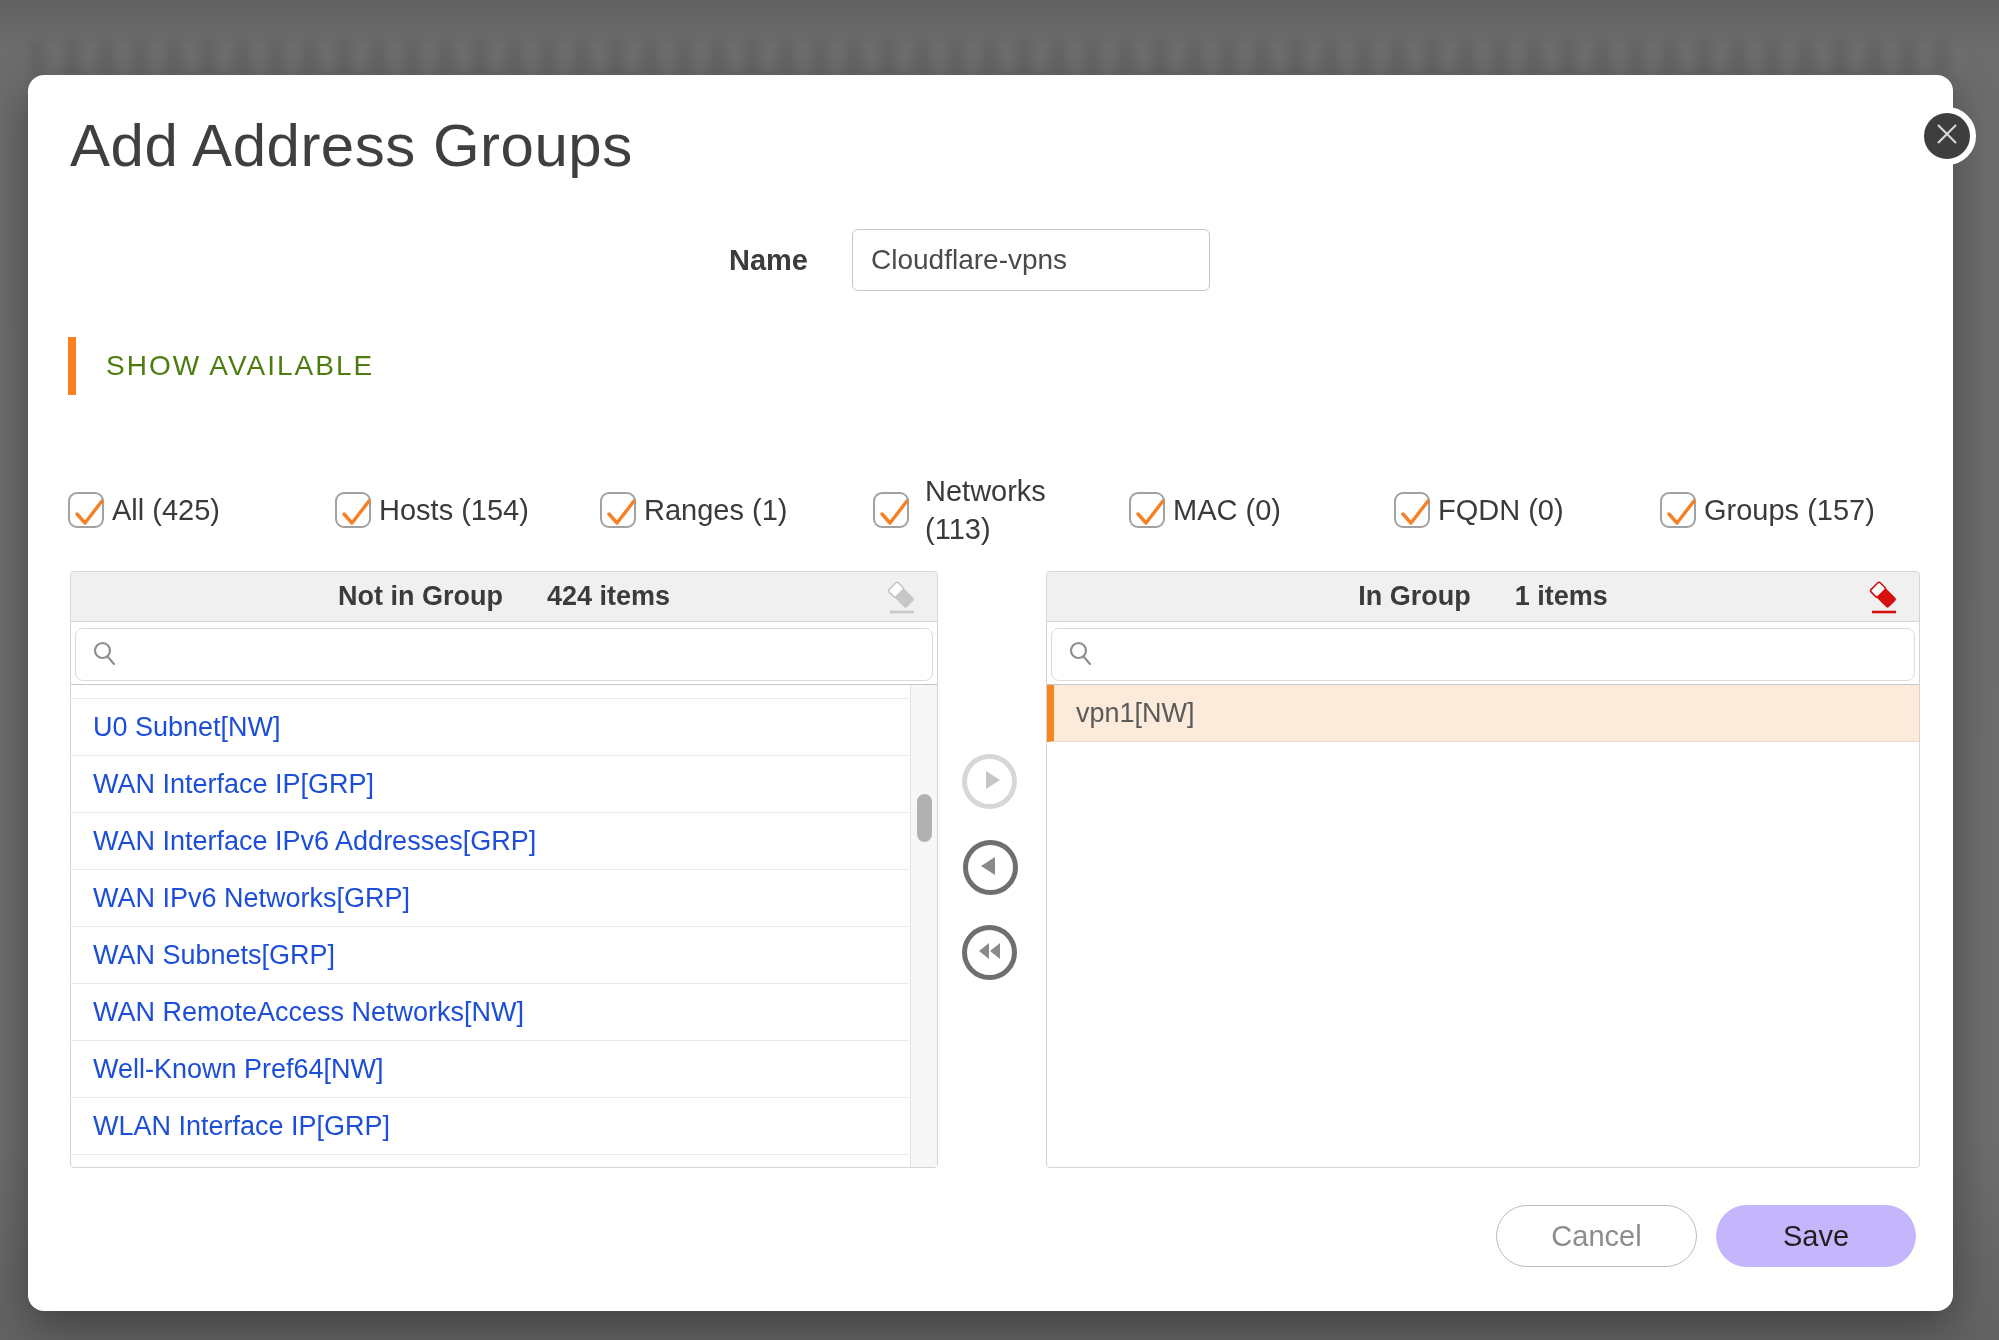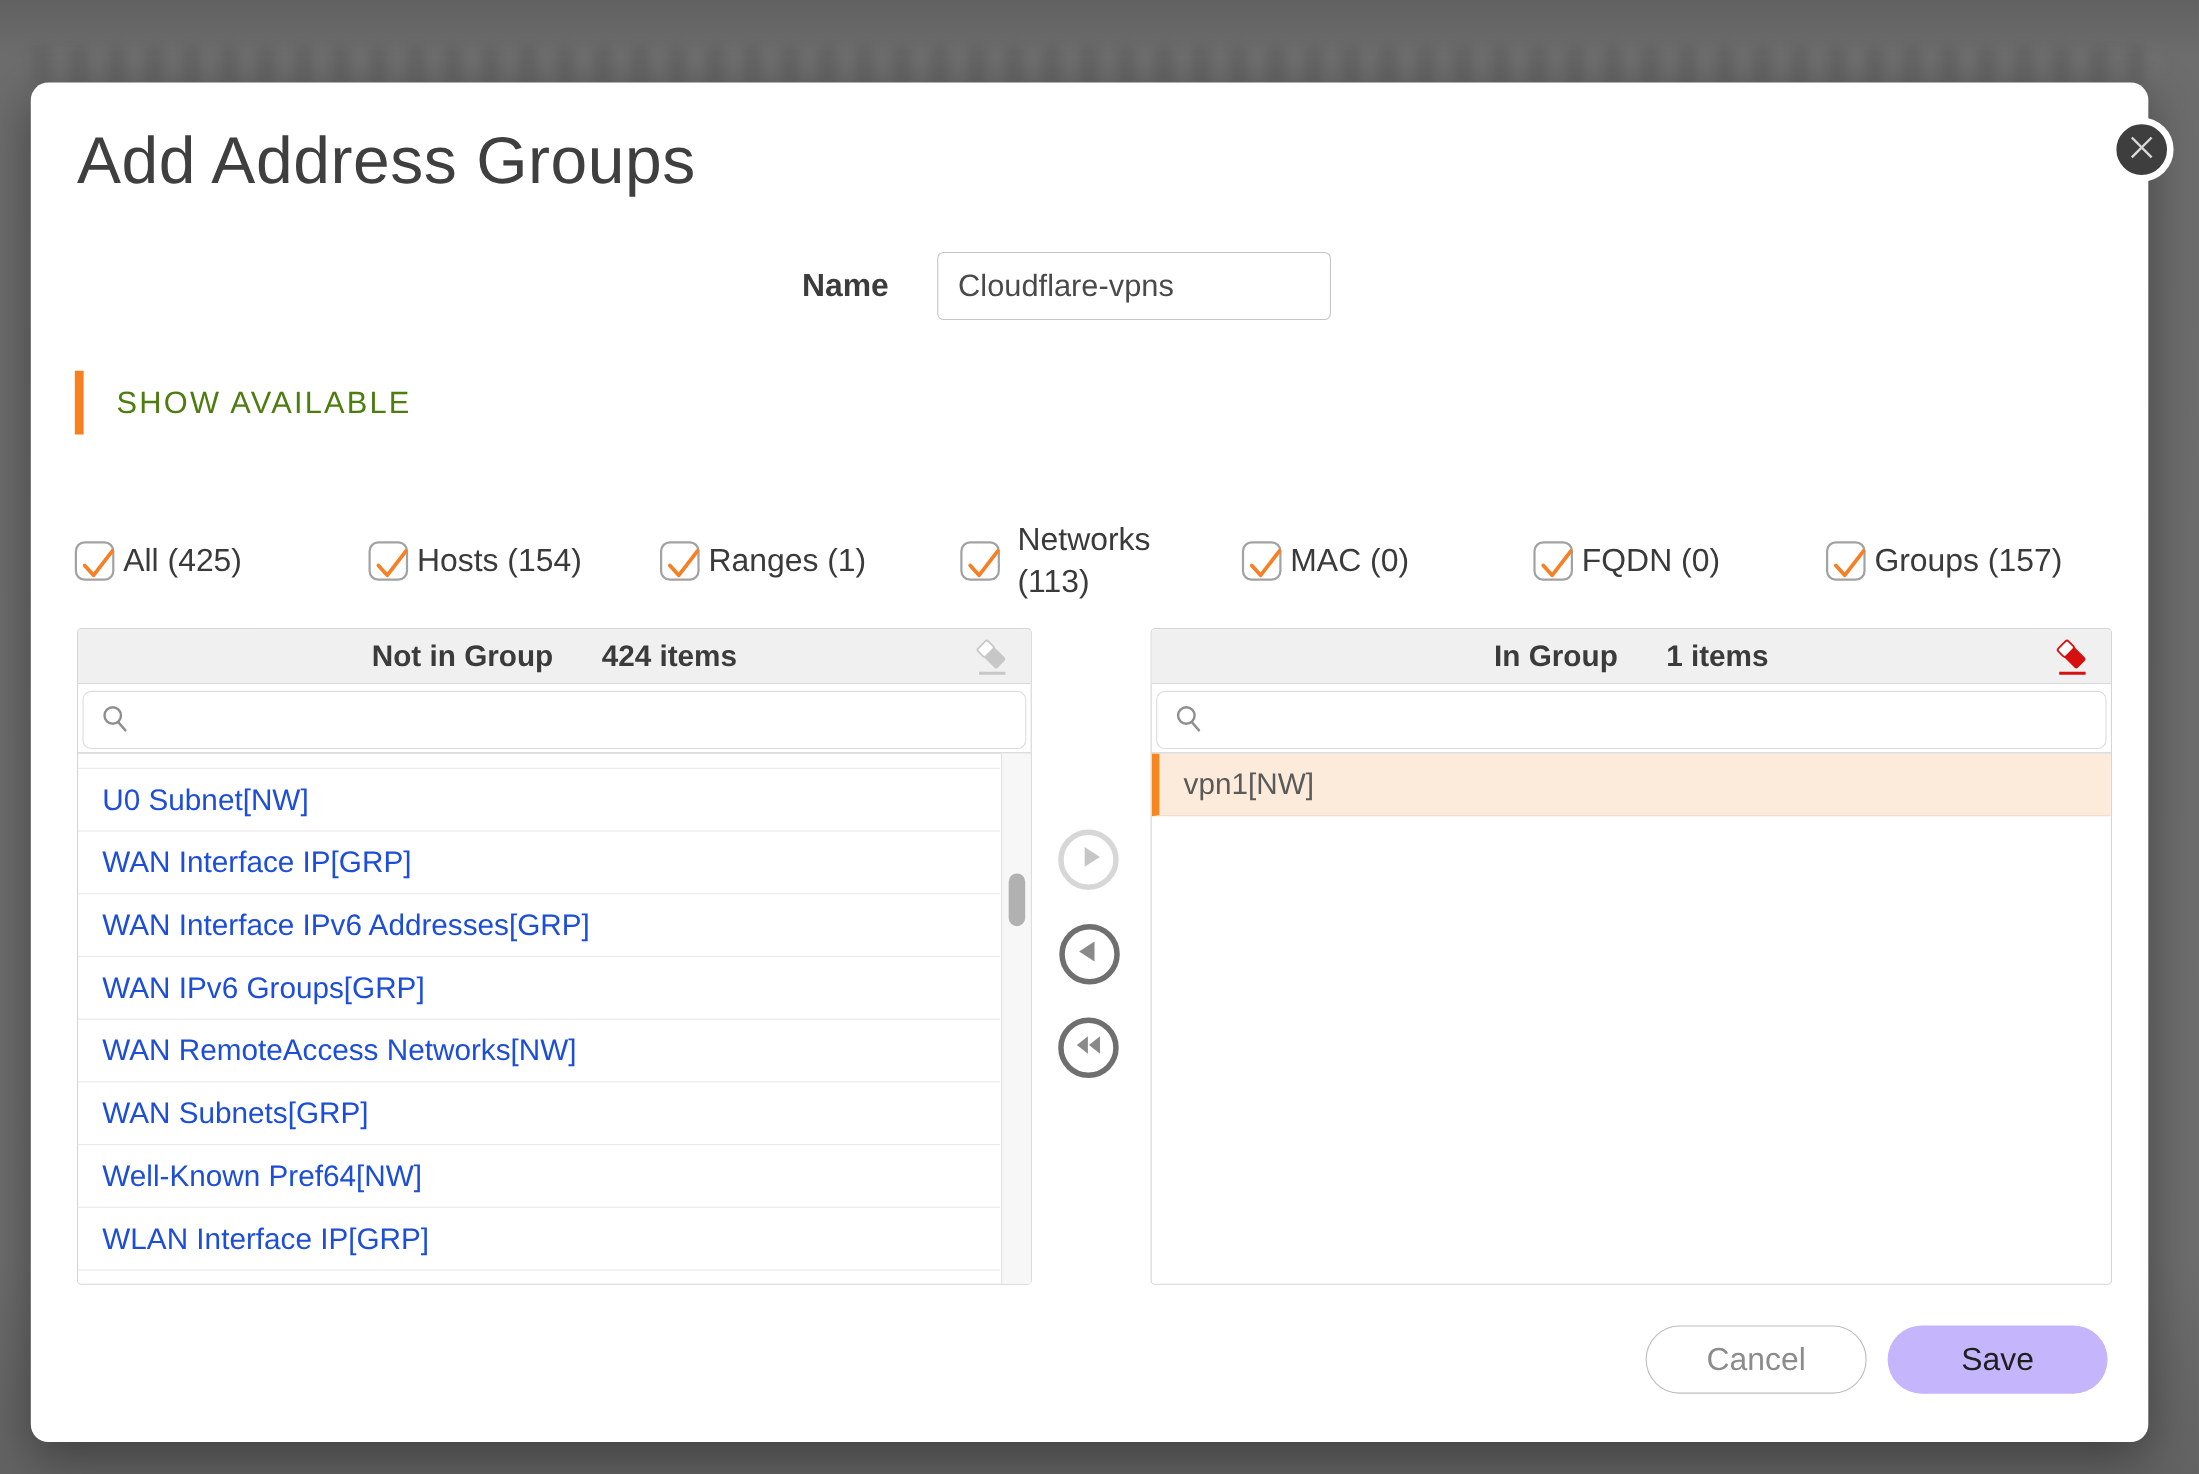--- a/index.html
+++ b/index.html
@@ -176,23 +176,23 @@
             <line x1="16.5" y1="16.5" x2="23" y2="24" stroke="#8f8f8f" stroke-width="2.2" stroke-linecap="round"></line>
           </svg>
         </span>
       </div>
       <div class="list-divider"></div>
       <div class="list">
         <div class="row partial"></div>
         <div class="row">U0 Subnet[NW]</div>
         <div class="row">WAN Interface IP[GRP]</div>
         <div class="row">WAN Interface IPv6 Addresses[GRP]</div>
-        <div class="row">WAN IPv6 Groups[GRP]</div>
+        <div class="row">WAN IPv6 Networks[GRP]</div>
+        <div class="row">WAN Subnets[GRP]</div>
         <div class="row">WAN RemoteAccess Networks[NW]</div>
-        <div class="row">WAN Subnets[GRP]</div>
         <div class="row">Well-Known Pref64[NW]</div>
         <div class="row">WLAN Interface IP[GRP]</div>
       </div>
       <div class="scroll-track">
         <div class="scroll-thumb"></div>
       </div>
     </div>
 
     <div class="xfer disabled" id="xfer-right">
       <span>

